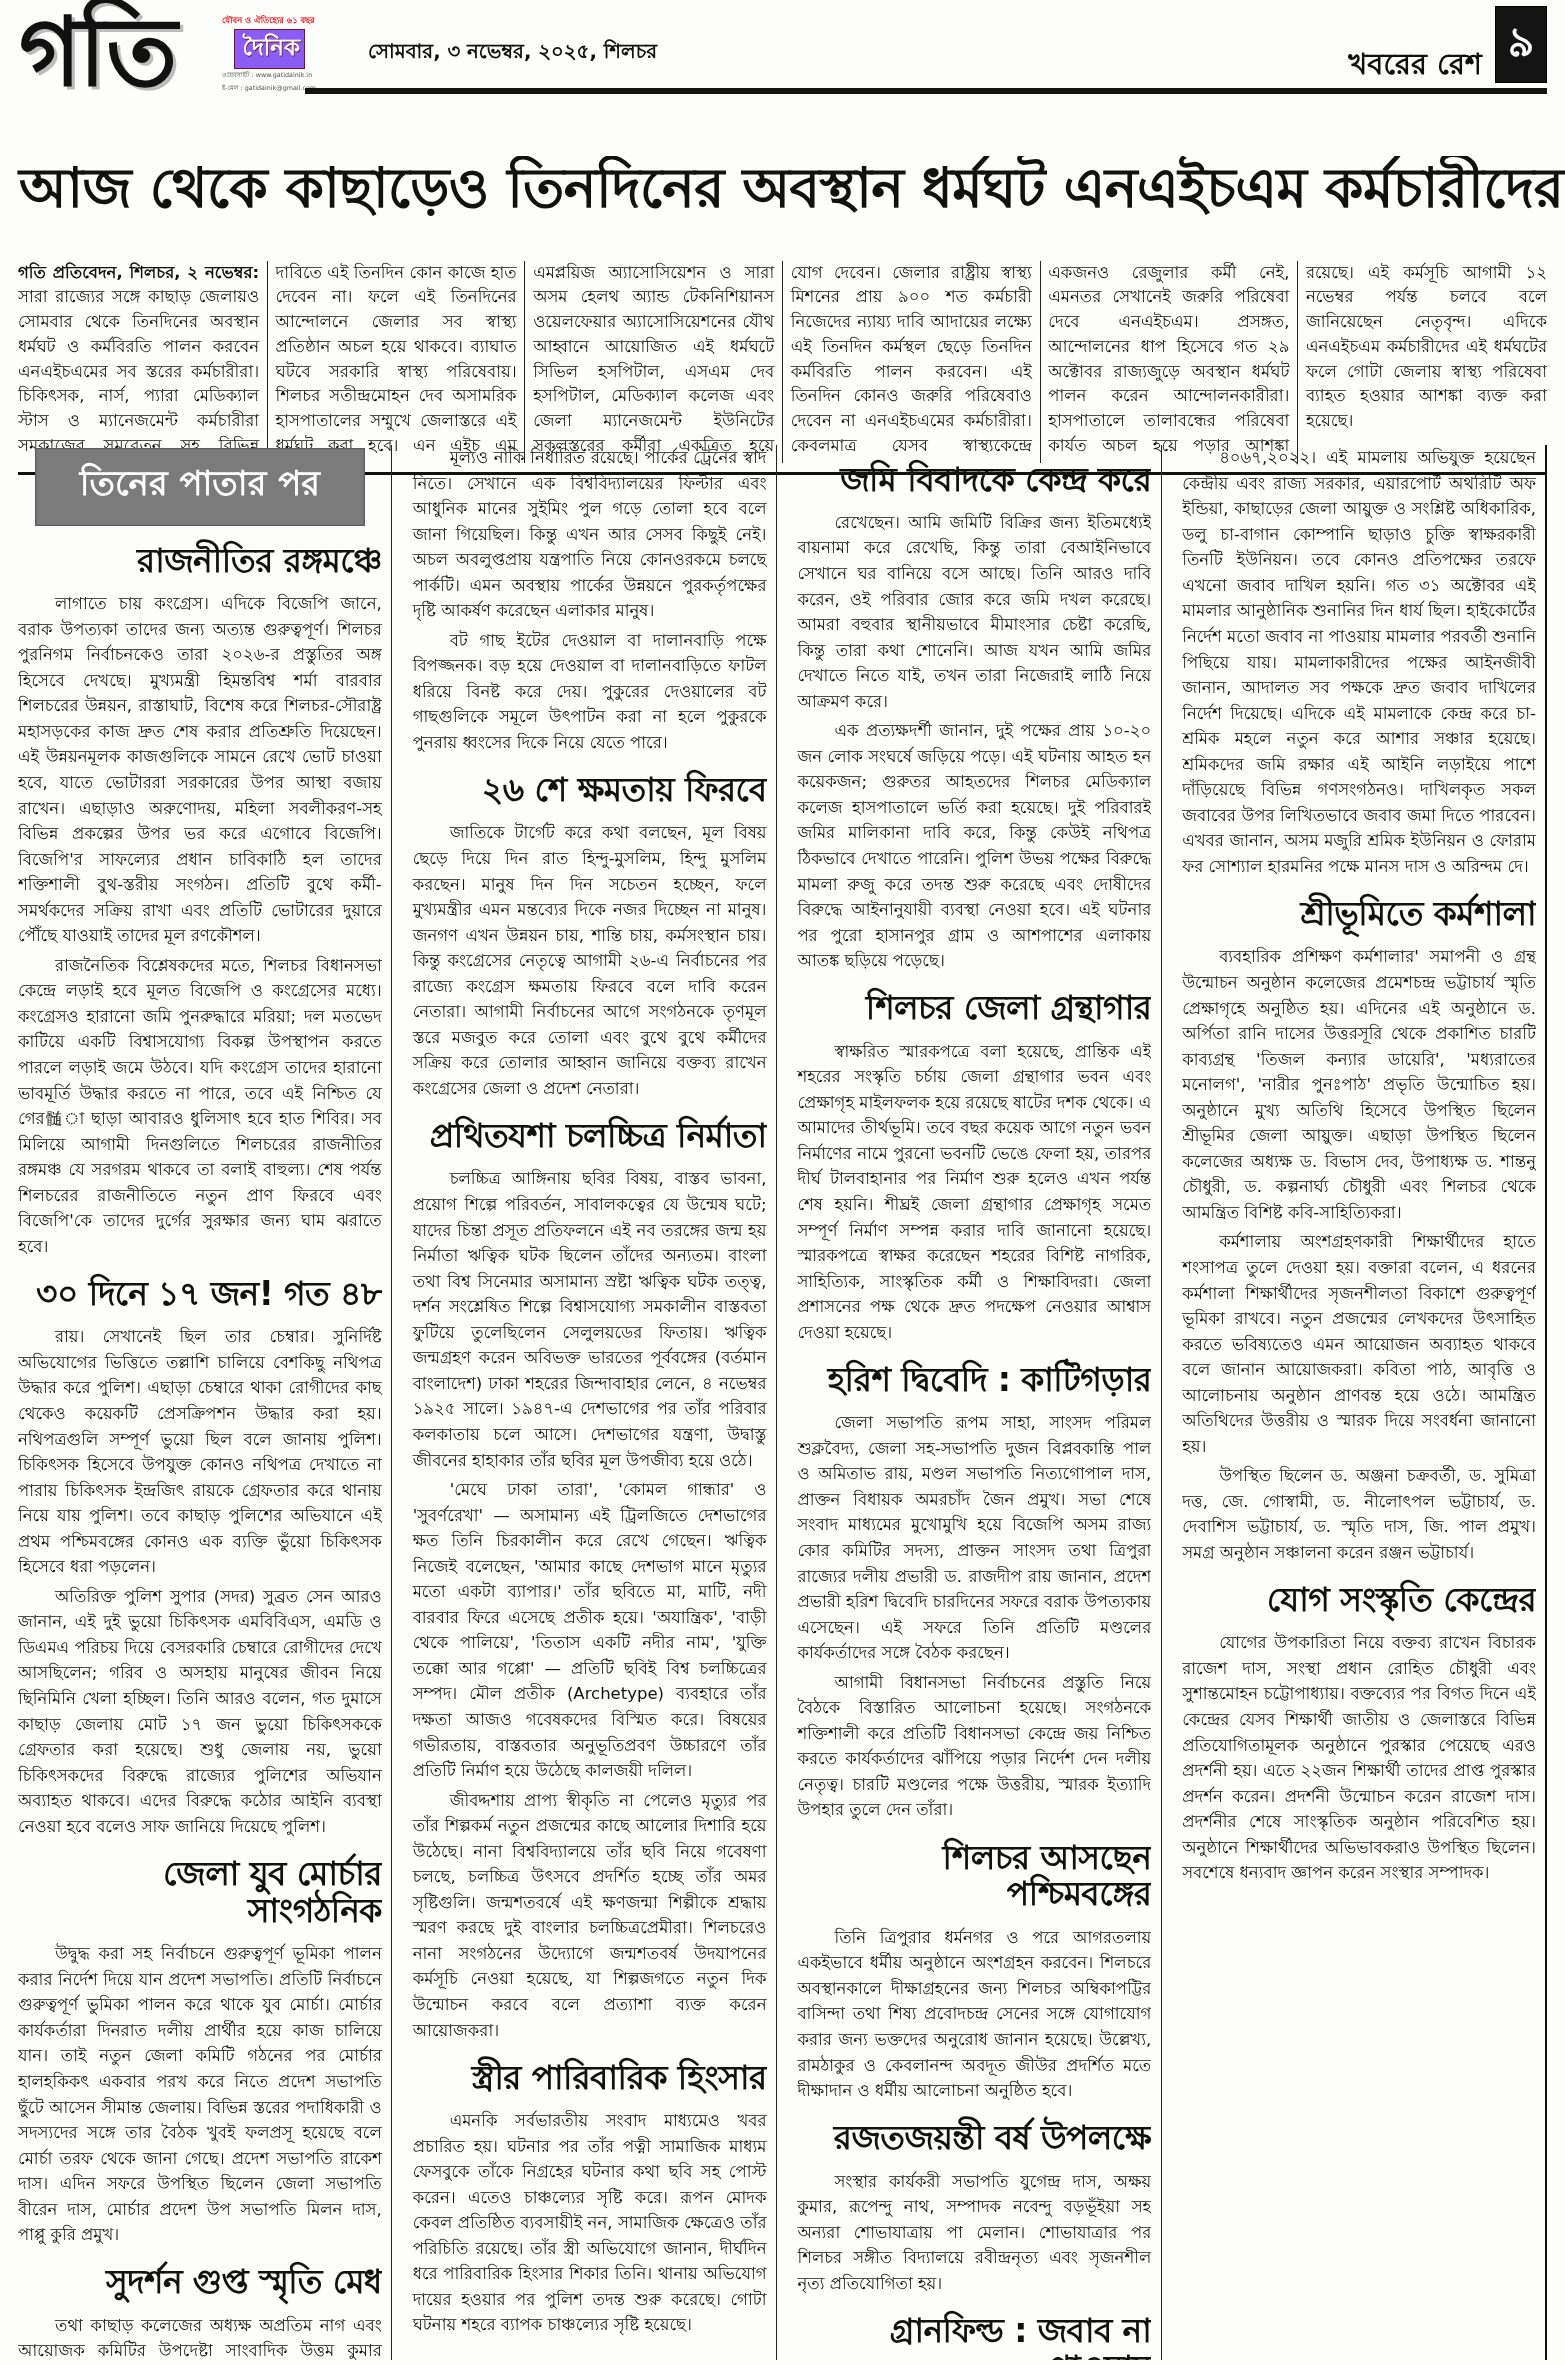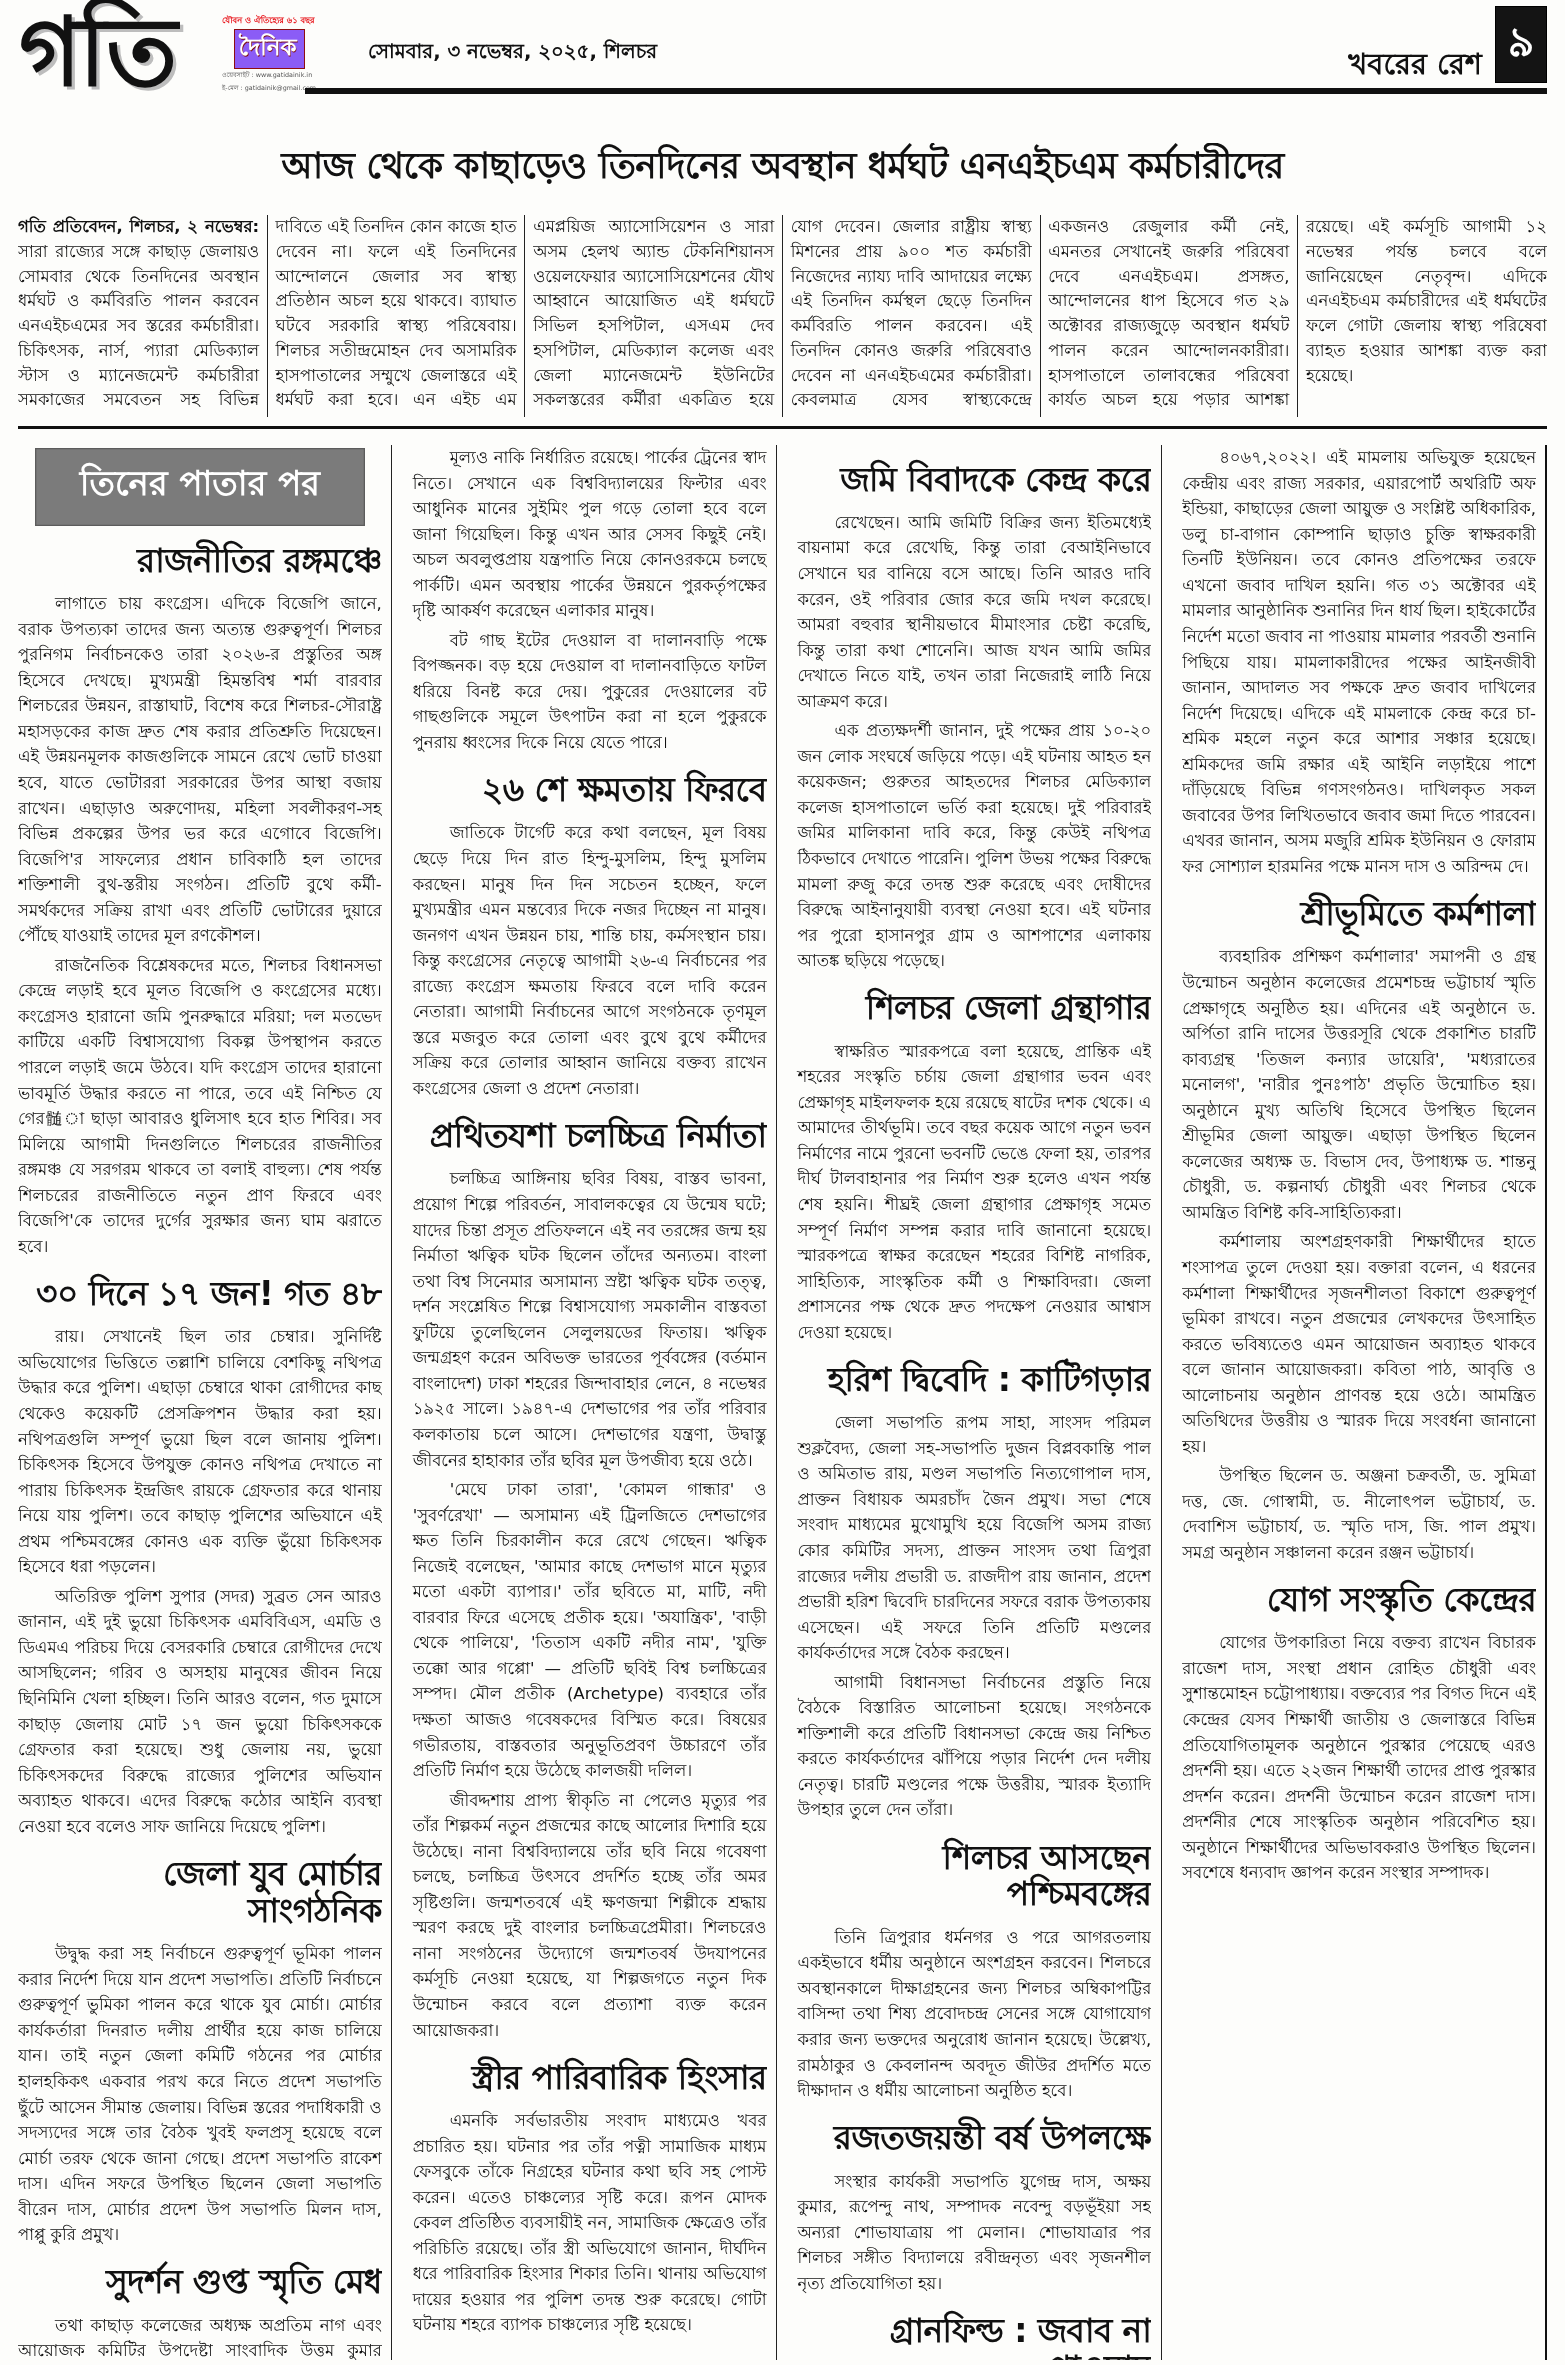--- a/index.html
+++ b/index.html
@@ -9,42 +9,42 @@
     font-family:"DejaVu Sans","Liberation Sans",sans-serif;
     color:#111;background:#fdfdfb;
   }
   
   .masthead{position:relative;height:119px;padding:0 15.2px;}
   .logo-main{
     position:absolute;left:19px;top:5.1px;
     font-size:95px;font-weight:bold;line-height:1;
     text-shadow:3.2px 3.2px 0 #bdbdbd;letter-spacing:-2.5px;
   }
-  .logo-block{position:absolute;left:222px;top:14px;width:83px;text-align:left;}
+  .logo-block{position:absolute;left:222px;top:14px;width:83px;text-align:right;}
   .logo-tagline{font-size:8.3px;font-weight:bold;color:#e8191f;white-space:nowrap;}
   .logo-box{
     margin-top:1.3px;background:#8b5cf6;color:#fff;border:1.3px solid #8d0f12;
     font-size:23px;font-weight:bold;line-height:1.25;padding:2.5px 3.8px 6.4px;
     text-shadow:0.6px 0.6px 0 #7d0c0e;
     margin-left:12px;
   }
   .logo-small{font-size:6.4px;color:#555;line-height:1.5;margin-top:2.5px;white-space:nowrap;}
   .dateline{position:absolute;left:346px;top:37px;font-size:19.7px;font-weight:bold;margin-left:22px;}
   .section-label{position:absolute;right:83px;top:27px;font-size:29px;font-weight:bold;margin-top:14px;}
   .page-num-box{
     position:absolute;right:18px;top:6.4px;width:50px;height:75px;
     background:#141414;color:#fff;display:flex;align-items:center;justify-content:center;
     font-size:41px;font-weight:bold;border:1.3px solid #000;
   }
   .head-rule{
     position:absolute;left:305px;right:18px;top:88px;height:5.7px;background:#111;
   }
   
   .banner{
-    padding:3.8px 19px 6.4px;text-align:center;font-size:36px;font-weight:bold;
+    padding:3.8px 19px 6.4px;text-align:center;font-size:55px;font-weight:bold;
     line-height:1.05;letter-spacing:-0.6px;white-space:nowrap;overflow:hidden;
   }
   
   .lead-wrap{
     margin:2.5px 18px 0;border-bottom:3.8px solid #111;padding-bottom:9px;
     height:202px;overflow:hidden;
   }
   .lead-cols{
     column-count:6;column-gap:16.5px;column-rule:1.3px solid #222;
     font-size:16.5px;line-height:1.5;text-align:justify;height:100%;

